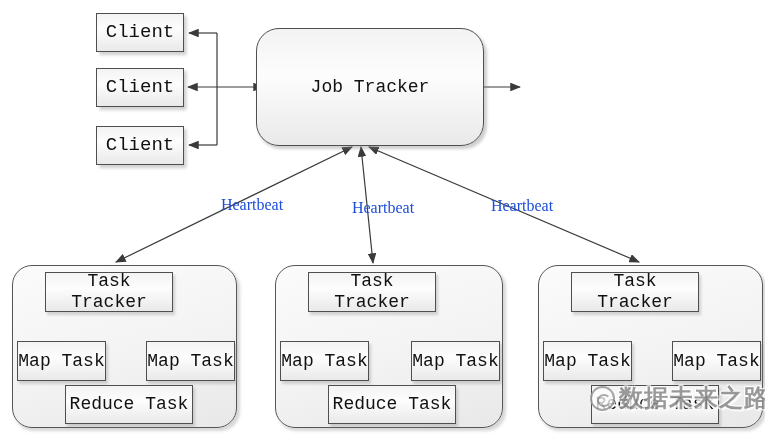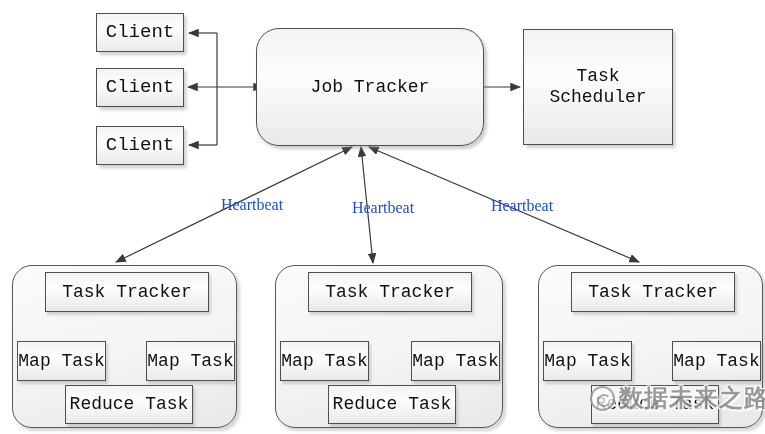--- a/index.html
+++ b/index.html
@@ -27,21 +27,21 @@
   .scheduler{white-space:pre-line;}
   .group{
     position:absolute;
     border:1.4px solid #565656;
     border-radius:20px;
     background:linear-gradient(165deg,#fbfbfb 0%,#f3f3f3 55%,#e8e8e8 100%);
     box-shadow:2.5px 3px 3px rgba(140,140,140,0.35);
     box-sizing:border-box;
   }
   .group .box{box-shadow:2px 2.5px 2.5px rgba(130,130,130,0.32);}
-  .tt{left:32px;top:6px;width:164px;height:40px;}
+  .tt{left:32px;top:6px;width:128px;height:40px;}
   .ml{left:4px;top:75px;width:89px;height:40px;}
   .mr{left:133px;top:75px;width:89px;height:40px;}
   .rd{left:52px;top:119px;width:128px;height:39px;}
   .hb{
     position:absolute;
     font-size:16px;color:#1d4ed8;
     transform:translate(-50%,-50%);
     white-space:nowrap;
   }
   .watermark{
@@ -109,24 +109,20 @@
     <span>Client</span>
   </div>
   <div class="box client" style="left:96px;top:126px;width:88px;height:39px;">
     <span>Client</span>
   </div>
 
   <div class="box jobtracker" style="left:256px;top:28px;width:228px;height:118px;">
     <span>Job Tracker</span>
   </div>
 
-  <div class="box scheduler" style="left:523px;top:29px;width:150px;height:116px;">
-    <span class="scheduler">Task
-Scheduler</span>
-  </div>
 
   <div class="hb" style="left:252px;top:205px;">Heartbeat</div>
   <div class="hb" style="left:383px;top:208px;">Heartbeat</div>
   <div class="hb" style="left:522px;top:206px;">Heartbeat</div>
 
   <div class="group" style="left:12px;top:265px;width:225px;height:163px;">
     <div class="box tt">
       <span>Task Tracker</span>
     </div>
     <div class="box ml">

